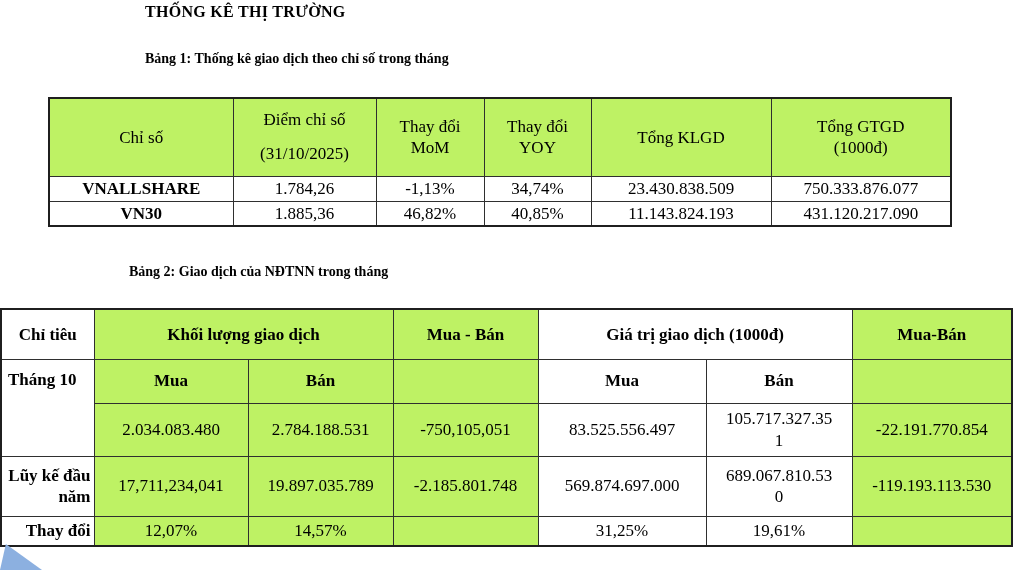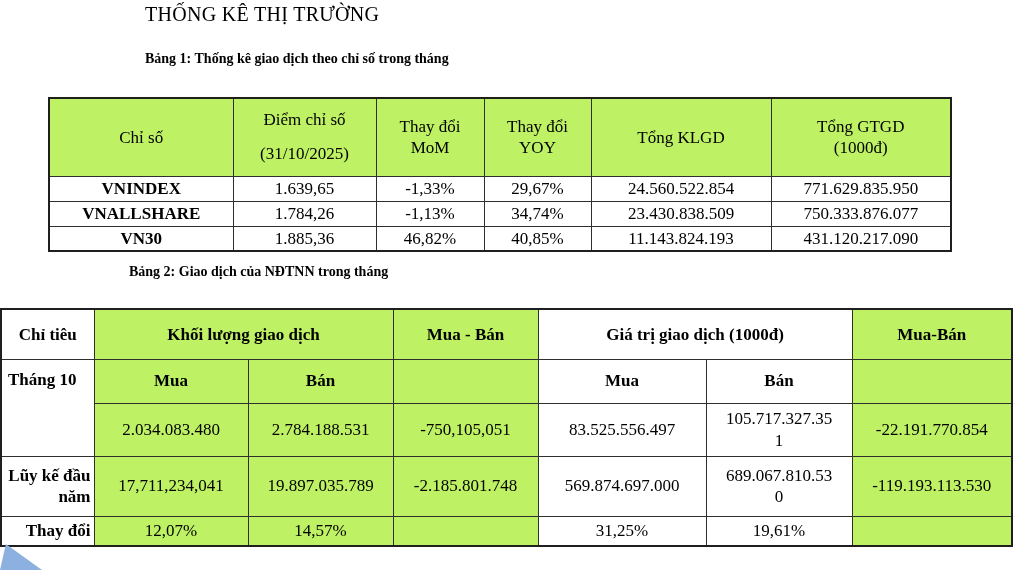--- a/index.html
+++ b/index.html
@@ -1,19 +1,19 @@
 <!DOCTYPE html>
 <html><head>
 <meta charset="utf-8">
 <style>
   * { margin:0; padding:0; box-sizing:border-box; }
   html,body { width:1020px; height:570px; background:#ffffff; }
   body { font-family:"Liberation Serif", serif; color:#000; position:relative; overflow:hidden; }
 
-  .doc-title { position:absolute; left:145px; top:3px; font-size:20px; font-weight:normal; letter-spacing:.3px; }
+  .doc-title { position:absolute; left:145px; top:3px; font-size:16px; font-weight:bold; letter-spacing:.3px; }
   .table-caption { position:absolute; font-size:14px; font-weight:bold; }
   #cap1 { left:145px; top:51px; }
   #cap2 { left:129px; top:264px; }
 
   table { position:absolute; border-collapse:collapse; table-layout:fixed; font-size:17px; }
   th, td { border:1px solid #2f2f2f; text-align:center; vertical-align:middle; padding:1px 3px; font-weight:normal; line-height:1.25; overflow:hidden; }
   .hl { background:#bef264; }
 
   
   #t1 { left:48px; top:97px; width:902px; border:2px solid #1f1f1f; }
@@ -61,28 +61,20 @@
     <tr>
       <th>Chỉ số</th>
       <th class="points-h">Điểm chỉ số (31/10/2025)</th>
       <th class="mom-h">Thay đổi MoM</th>
       <th class="yoy-h">Thay đổi YOY</th>
       <th>Tổng KLGD</th>
       <th class="gtgd-h">Tổng GTGD (1000đ)</th>
     </tr>
   </thead>
   <tbody>
-    <tr>
-      <td class="name-cell">VNINDEX</td>
-      <td>1.639,65</td>
-      <td>-1,33%</td>
-      <td>29,67%</td>
-      <td>24.560.522.854</td>
-      <td>771.629.835.950</td>
-    </tr>
     <tr>
       <td class="name-cell">VNALLSHARE</td>
       <td>1.784,26</td>
       <td>-1,13%</td>
       <td>34,74%</td>
       <td>23.430.838.509</td>
       <td>750.333.876.077</td>
     </tr>
     <tr>
       <td class="name-cell">VN30</td>

